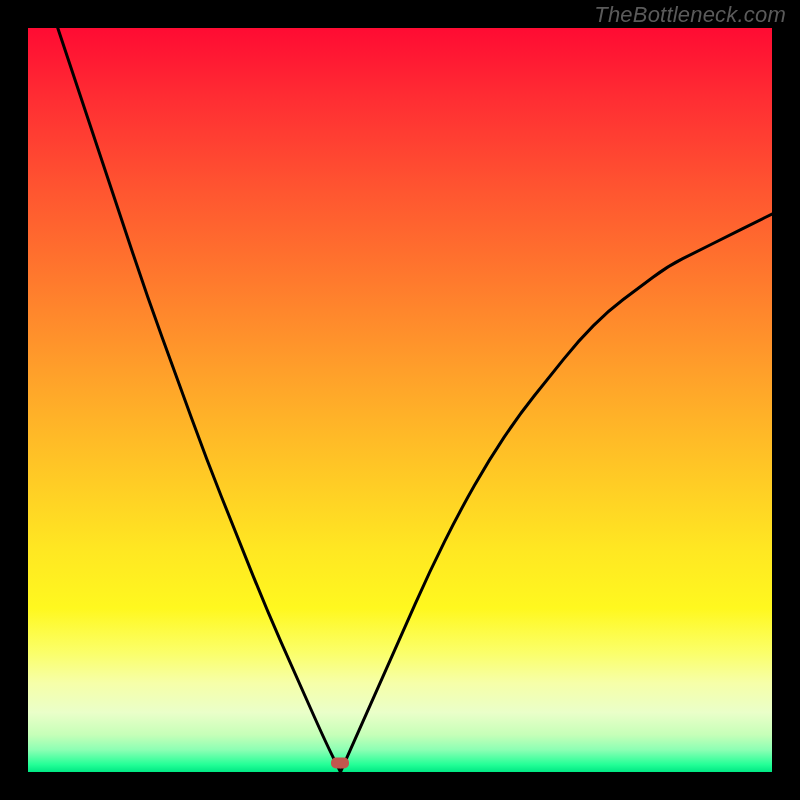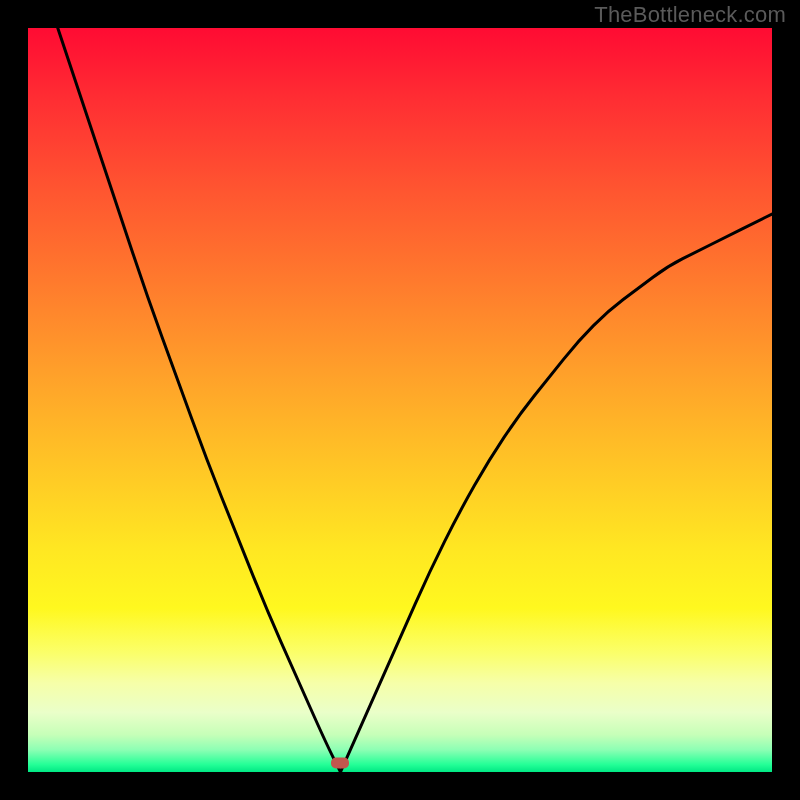--- a/index.html
+++ b/index.html
@@ -9,20 +9,21 @@
     height: 800px;
     background: #000;
     overflow: hidden;
     font-family: Arial, Helvetica, sans-serif;
   }
   .frame {
     position: relative;
     width: 800px;
     height: 800px;
     background: #000;
+    font-style: italic;
   }
   .watermark {
     position: absolute;
     top: 2px;
     right: 14px;
     color: #5a5a5a;
     font-size: 22px;
     font-weight: 500;
     letter-spacing: 0.2px;
     z-index: 5;

